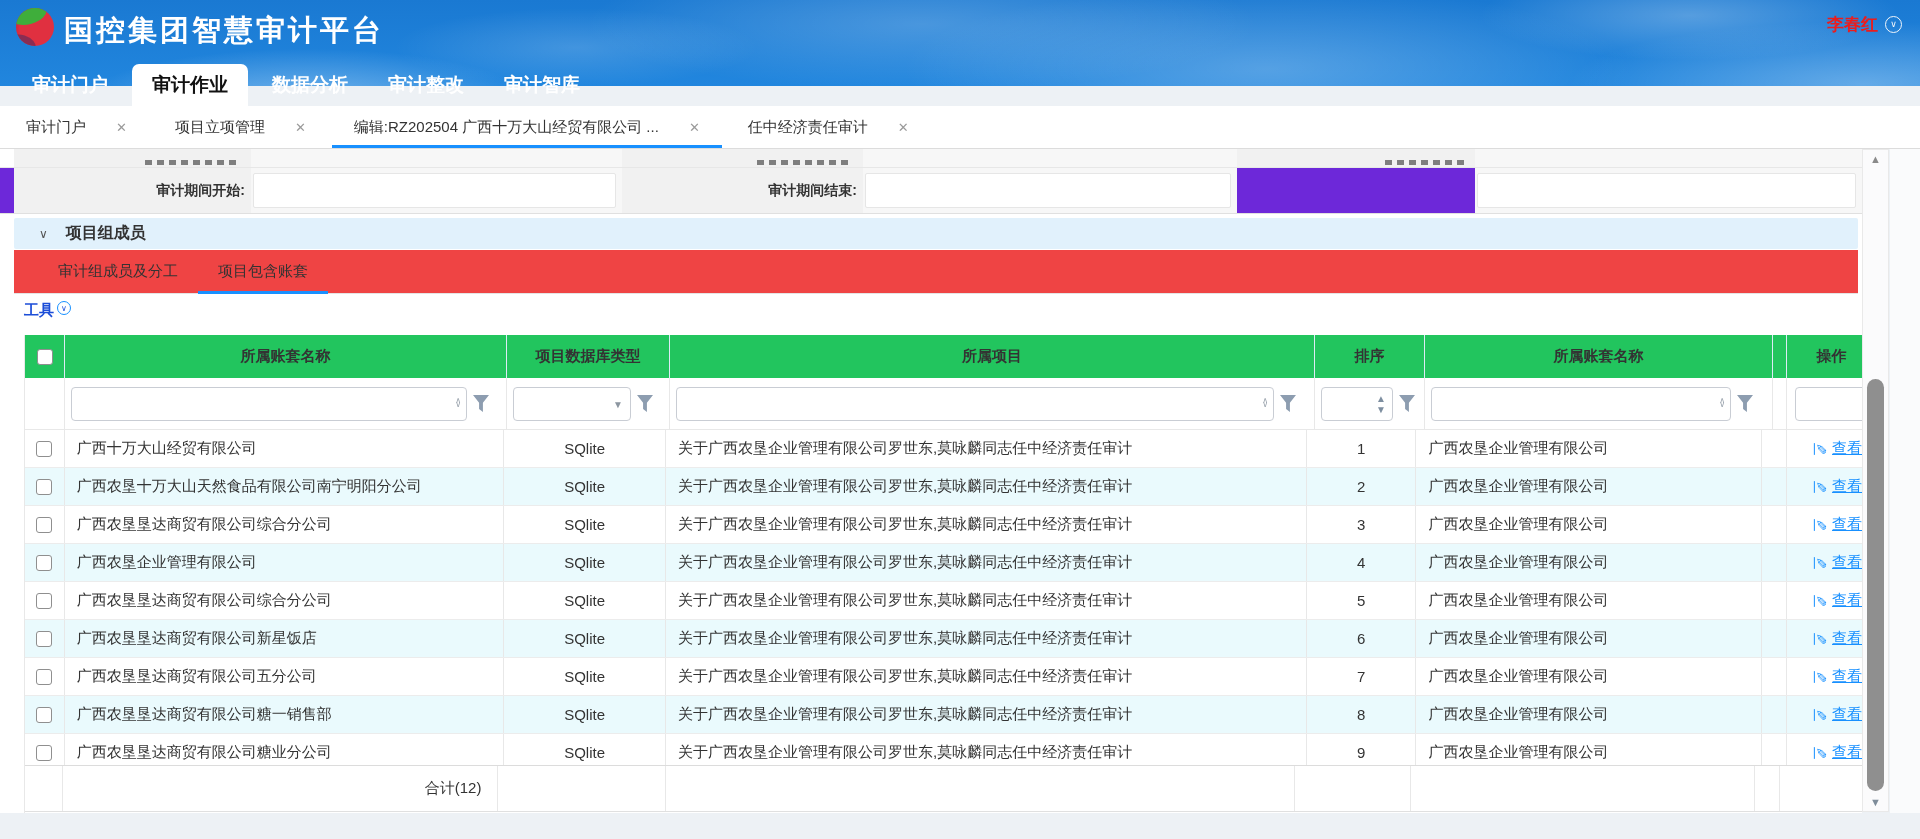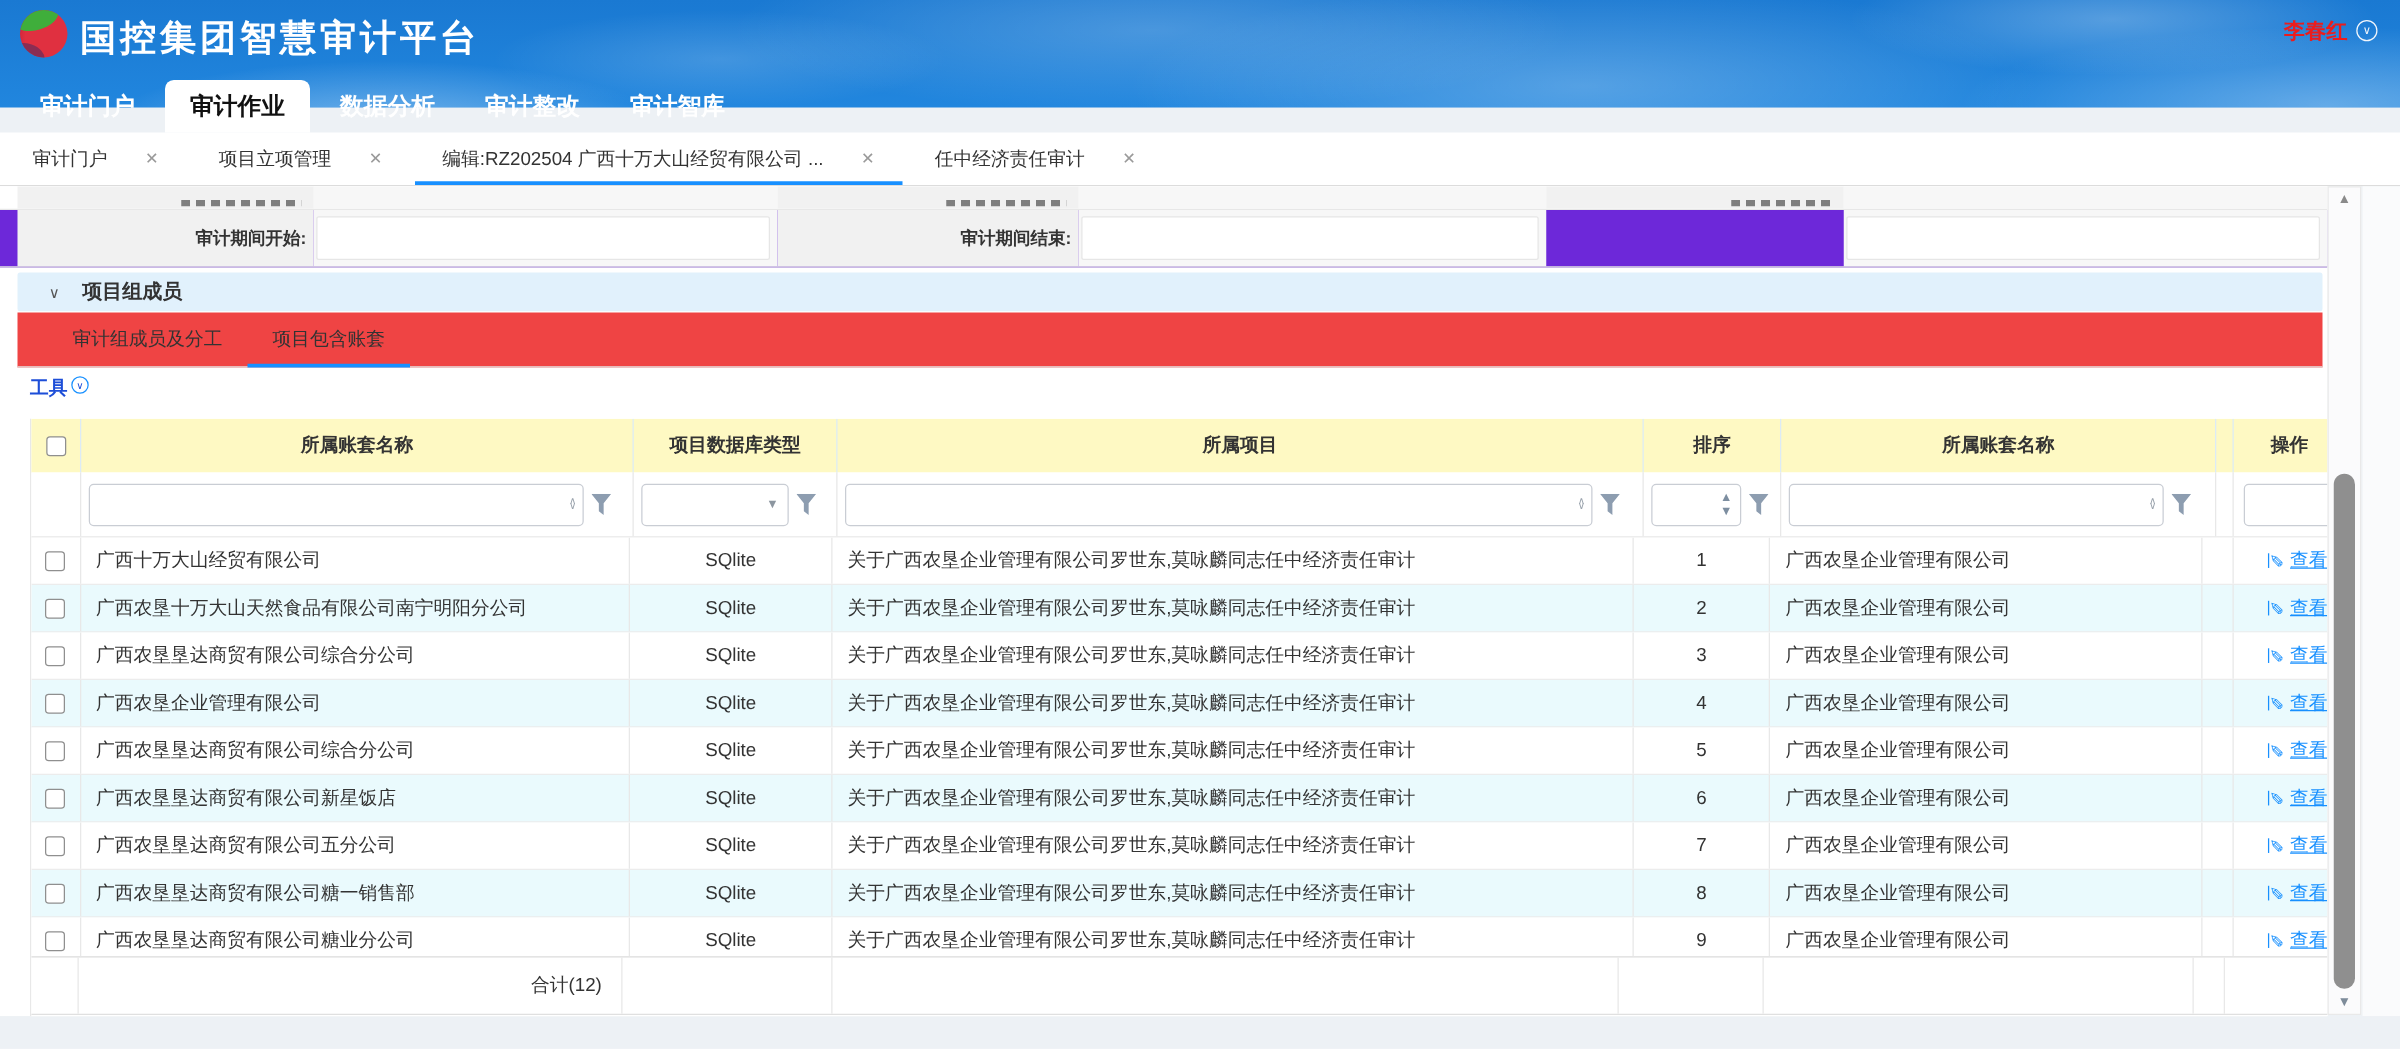--- a/index.html
+++ b/index.html
@@ -84,21 +84,21 @@
   .tools .tool-chevron { width:14px; height:14px; border:1px solid #1890ff; border-radius:50%;
     font-size:8px; font-weight:normal; display:flex; align-items:center; justify-content:center; }
 
   
   .grid { position:absolute; left:24px; top:335px; width:1838px; height:478px; overflow:hidden;
     border-left:1px solid #e8e8e8; background:#fff; }
   .trow { display:flex; width:1852px; }
   .c0{width:40px;} .c1{width:442px;} .c2{width:163px;} .c3{width:645px;}
   .c4{width:110px;} .c5{width:348px;} .c6{width:14px;} .c7{width:90px;}
   .cell { border-right:1px solid #e8e8e8; display:flex; align-items:center; overflow:hidden; }
-  .head { height:43px; background:#fef9c3; }
+  .head { height:43px; background:#22c55e; }
   .head .cell { border-right:1px solid #dcebf6; justify-content:center;
     font-size:15px; font-weight:bold; color:#333; }
   .filter { height:52px; background:#fff; border-bottom:1px solid #e8e8e8; }
   .filter .cell { padding:0 6px; gap:6px; }
   .fld { position:relative; height:34px; background:#fff; border:1px solid #c9cdd4;
     border-radius:4px; flex:0 0 auto; }
   .fld input { position:absolute; inset:0; border:none; outline:none; background:transparent;
     padding:0 18px 0 8px; font-size:14px; width:100%; }
   .combo-arrows { position:absolute; right:5px; top:50%; transform:translateY(-50%);
     display:flex; flex-direction:column; line-height:.62; font-size:8px; color:#9aa3ad; }

